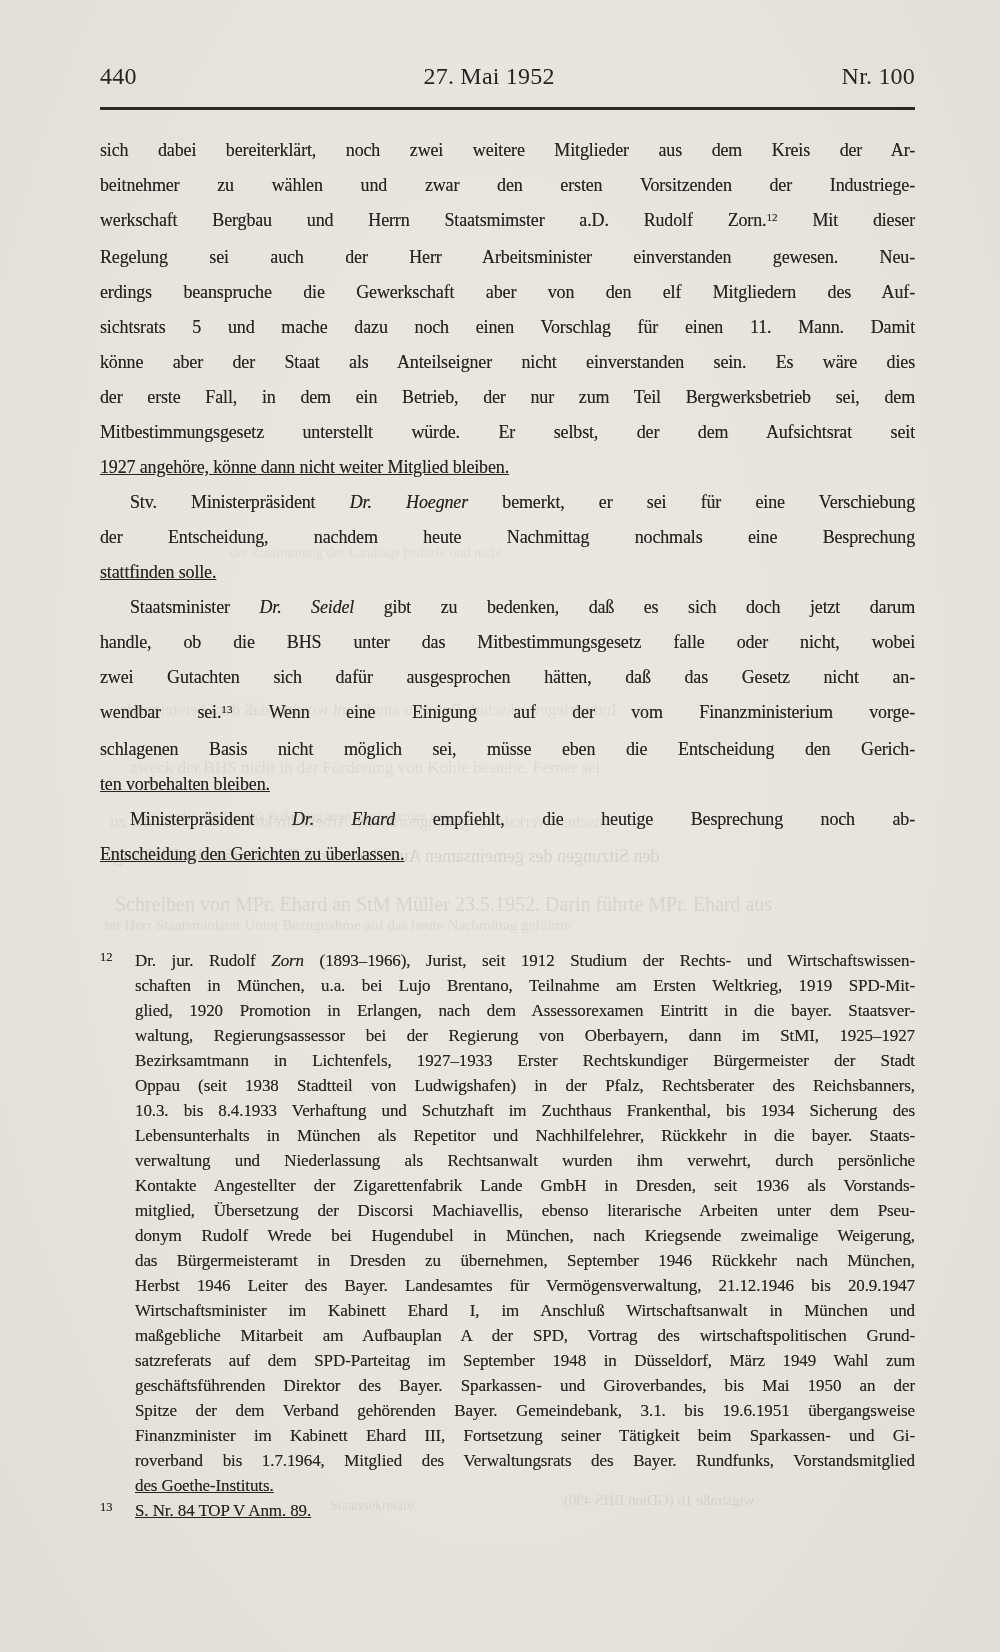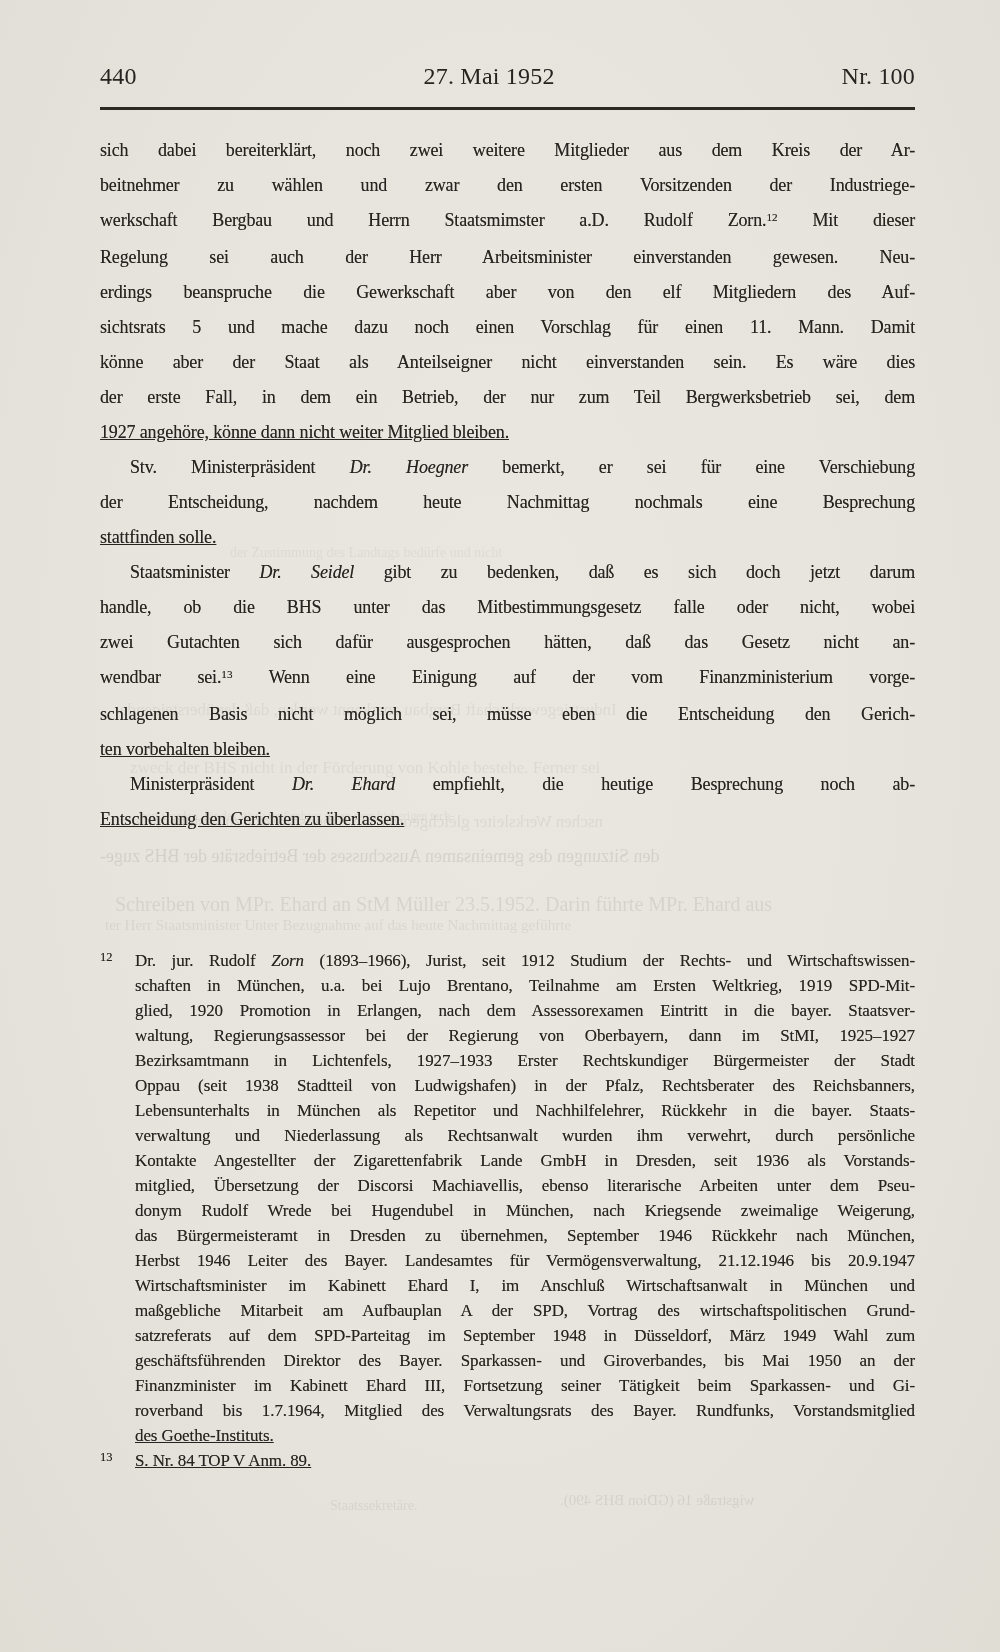--- a/index.html
+++ b/index.html
@@ -88,20 +88,21 @@
 <div id="body-text">
     <div>
       <div class="tline"><span>sich dabei bereiterklärt, noch zwei weitere Mitglieder aus dem Kreis der Ar-</span></div>
       <div class="tline"><span>beitnehmer zu wählen und zwar den ersten Vorsitzenden der Industriege-</span></div>
       <div class="tline"><span>werkschaft Bergbau und Herrn Staatsmimster a.D. Rudolf Zorn.</span><span class="sup">12</span><span> Mit dieser</span></div>
       <div class="tline"><span>Regelung sei auch der Herr Arbeitsminister einverstanden gewesen. Neu-</span></div>
       <div class="tline"><span>erdings beanspruche die Gewerkschaft aber von den elf Mitgliedern des Auf-</span></div>
       <div class="tline"><span>sichtsrats 5 und mache dazu noch einen Vorschlag für einen 11. Mann. Damit</span></div>
       <div class="tline"><span>könne aber der Staat als Anteilseigner nicht einverstanden sein. Es wäre dies</span></div>
       <div class="tline"><span>der erste Fall, in dem ein Betrieb, der nur zum Teil Bergwerksbetrieb sei, dem</span></div>
+      <div class="tline"><span>Mitbestimmungsgesetz unterstellt würde. Er selbst, der dem Aufsichtsrat seit</span></div>
       <div class="tline lastline"><span>1927 angehöre, könne dann nicht weiter Mitglied bleiben.</span></div>
     </div>
     <div>
       <div class="tline indent"><span>Stv. Ministerpräsident </span><i>Dr. Hoegner</i><span> bemerkt, er sei für eine Verschiebung</span></div>
       <div class="tline"><span>der Entscheidung, nachdem heute Nachmittag nochmals eine Besprechung</span></div>
       <div class="tline lastline"><span>stattfinden solle.</span></div>
     </div>
     <div>
       <div class="tline indent"><span>Staatsminister </span><i>Dr. Seidel</i><span> gibt zu bedenken, daß es sich doch jetzt darum</span></div>
       <div class="tline"><span>handle, ob die BHS unter das Mitbestimmungsgesetz falle oder nicht, wobei</span></div>
@@ -118,31 +119,33 @@
 
 <div id="footnotes">
     <div class="footnote">
       <span class="fn-marker">12</span>
       <div class="tline"><span>Dr. jur. Rudolf </span><i>Zorn</i><span> (1893–1966), Jurist, seit 1912 Studium der Rechts- und Wirtschaftswissen-</span></div>
       <div class="tline"><span>schaften in München, u.a. bei Lujo Brentano, Teilnahme am Ersten Weltkrieg, 1919 SPD-Mit-</span></div>
       <div class="tline"><span>glied, 1920 Promotion in Erlangen, nach dem Assessorexamen Eintritt in die bayer. Staatsver-</span></div>
       <div class="tline"><span>waltung, Regierungsassessor bei der Regierung von Oberbayern, dann im StMI, 1925–1927</span></div>
       <div class="tline"><span>Bezirksamtmann in Lichtenfels, 1927–1933 Erster Rechtskundiger Bürgermeister der Stadt</span></div>
       <div class="tline"><span>Oppau (seit 1938 Stadtteil von Ludwigshafen) in der Pfalz, Rechtsberater des Reichsbanners,</span></div>
+      <div class="tline"><span>10.3. bis 8.4.1933 Verhaftung und Schutzhaft im Zuchthaus Frankenthal, bis 1934 Sicherung des</span></div>
       <div class="tline"><span>Lebensunterhalts in München als Repetitor und Nachhilfelehrer, Rückkehr in die bayer. Staats-</span></div>
       <div class="tline"><span>verwaltung und Niederlassung als Rechtsanwalt wurden ihm verwehrt, durch persönliche</span></div>
       <div class="tline"><span>Kontakte Angestellter der Zigarettenfabrik Lande GmbH in Dresden, seit 1936 als Vorstands-</span></div>
       <div class="tline"><span>mitglied, Übersetzung der Discorsi Machiavellis, ebenso literarische Arbeiten unter dem Pseu-</span></div>
       <div class="tline"><span>donym Rudolf Wrede bei Hugendubel in München, nach Kriegsende zweimalige Weigerung,</span></div>
       <div class="tline"><span>das Bürgermeisteramt in Dresden zu übernehmen, September 1946 Rückkehr nach München,</span></div>
       <div class="tline"><span>Herbst 1946 Leiter des Bayer. Landesamtes für Vermögensverwaltung, 21.12.1946 bis 20.9.1947</span></div>
       <div class="tline"><span>Wirtschaftsminister im Kabinett Ehard I, im Anschluß Wirtschaftsanwalt in München und</span></div>
       <div class="tline"><span>maßgebliche Mitarbeit am Aufbauplan A der SPD, Vortrag des wirtschaftspolitischen Grund-</span></div>
       <div class="tline"><span>satzreferats auf dem SPD-Parteitag im September 1948 in Düsseldorf, März 1949 Wahl zum</span></div>
       <div class="tline"><span>geschäftsführenden Direktor des Bayer. Sparkassen- und Giroverbandes, bis Mai 1950 an der</span></div>
+      <div class="tline"><span>Spitze der dem Verband gehörenden Bayer. Gemeindebank, 3.1. bis 19.6.1951 übergangsweise</span></div>
       <div class="tline"><span>Finanzminister im Kabinett Ehard III, Fortsetzung seiner Tätigkeit beim Sparkassen- und Gi-</span></div>
       <div class="tline"><span>roverband bis 1.7.1964, Mitglied des Verwaltungsrats des Bayer. Rundfunks, Vorstandsmitglied</span></div>
       <div class="tline lastline"><span>des Goethe-Instituts.</span></div>
     </div>
     <div class="footnote">
       <span class="fn-marker">13</span>
       <div class="tline lastline"><span>S. Nr. 84 TOP V Anm. 89.</span></div>
     </div>
   </div>
 

